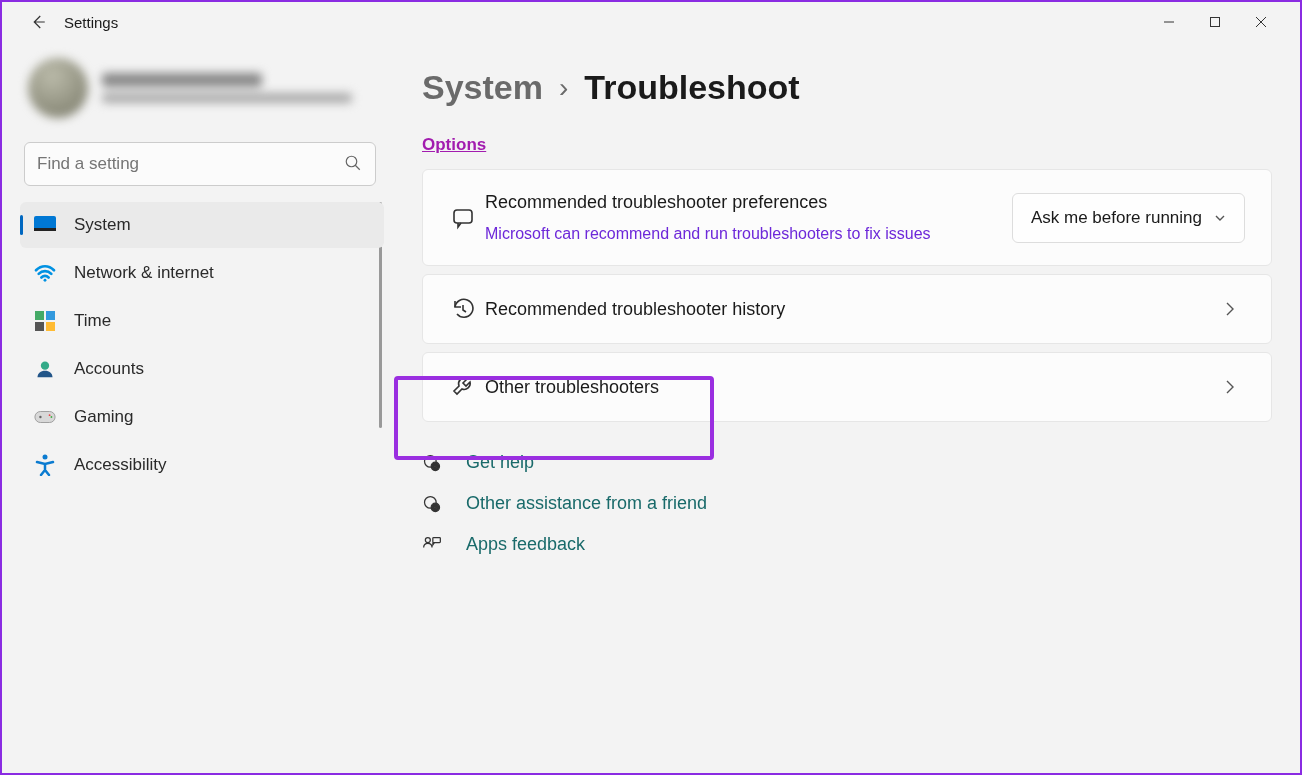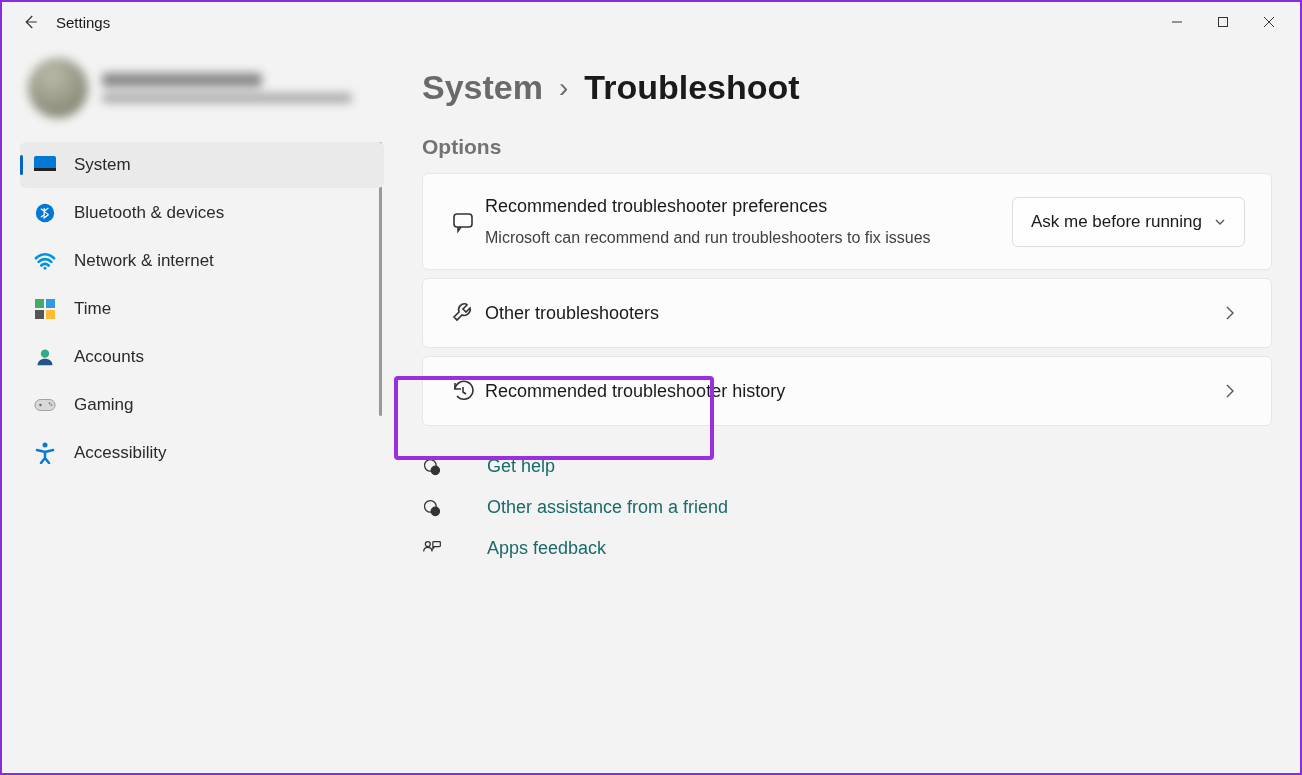--- a/index.html
+++ b/index.html
@@ -1,19 +1,19 @@
 <!DOCTYPE html>
 <html><head>
 <meta charset="utf-8">
 <style>
 * { box-sizing: border-box; margin: 0; padding: 0; font-family: "Segoe UI", -apple-system, sans-serif; }
 html, body { width: 1302px; height: 775px; overflow: hidden; background: #f3f3f3; }
 body { border: 2px solid #8a2be2; }
 
-.titlebar { display: flex; align-items: center; height: 40px; padding: 0 8px; }
+.titlebar { display: flex; align-items: center; height: 40px; padding: 0 16px; }
 .titlebar .back { width: 40px; height: 40px; display:flex; align-items:center; justify-content:center; font-size: 18px; color:#333; }
 .titlebar .title { font-size: 15px; color:#1a1a1a; margin-left: 6px; }
 .titlebar .spacer { flex: 1; }
 .winbtn { width: 46px; height: 32px; display:flex; align-items:center; justify-content:center; font-size: 14px; color:#333; }
 
 .content { display:flex; height: calc(100% - 40px); }
 
 
 .sidebar { width: 390px; padding: 10px 8px 10px 18px; display:flex; flex-direction:column; position:relative; }
 .user { display:flex; align-items:center; gap:14px; padding: 6px 4px 24px 8px; filter: blur(5px); }
@@ -34,36 +34,36 @@
 .nav-item.active { background:#eaeaea; }
 .nav-item.active::before { content:""; position:absolute; left:0; top:13px; bottom:13px; width:3px; background:#0067c0; border-radius:2px; }
 .nav-icon { width:22px; height:22px; display:flex; align-items:center; justify-content:center; }
 
 
 .main { flex:1; padding: 26px 28px 0 30px; overflow-y:auto; }
 .breadcrumb { display:flex; align-items:center; gap:16px; font-size:34px; font-weight:600; color:#1a1a1a; margin-bottom: 28px; }
 .breadcrumb .bc-parent { color:#6a6a6a; font-weight:600; }
 .breadcrumb .bc-sep { color:#6a6a6a; font-weight:400; font-size:28px; }
 
-.section-title { font-size:21px; font-weight:600; color:#737373; margin-bottom: 14px; }
+.section-title { font-size:17px; font-weight:600; color:#a21caf; margin-bottom: 14px; text-decoration: underline; }
 
 .card { background:#fcfcfc; border:1px solid #e6e6e6; border-radius:6px; margin-bottom:8px; display:flex; align-items:center; padding: 22px 26px; gap:8px; }
 .card .card-icon { width:28px; display:flex; align-items:center; justify-content:center; color:#333; flex-shrink:0; }
 .card .card-body { flex:1; }
 .card .card-title { font-size:18px; color:#1a1a1a; }
-.card .card-sub { font-size:16px; color:#404040; margin-top:12px; max-width:470px; }
+.card .card-sub { font-size:16px; color:#6d28d9; margin-top:12px; max-width:470px; }
 .card .chev-right { width:20px; color:#555; font-size:15px; }
 
 .dropdown { border:1px solid #ddd; border-radius:6px; background:#fefefe; height:50px; display:flex; align-items:center; gap:12px; padding: 0 18px; font-size:17px; color:#1a1a1a; }
 
 .highlight-box { position:absolute; border:4px solid #9a2ee0; border-radius:4px; pointer-events:none; }
 
 .links { margin-top: 30px; display:flex; flex-direction:column; gap:20px; }
 .link-row { display:flex; align-items:center; gap:22px; font-size:18px; }
-.link-row a { color:#196a6a; text-decoration:none;margin-left:21px; }
+.link-row a { color:#196a6a; text-decoration:none; }
 .link-icon { width:22px; color:#333; }
 
 svg { display:block; }
 </style>
 </head>
 <body>
 
 <div class="titlebar">
   <div class="back">
     <svg width="18" height="18" viewBox="0 0 24 24" fill="none" stroke="#333" stroke-width="1.6">
@@ -93,43 +93,43 @@
 
   <div class="sidebar">
     <div class="user">
       <div class="avatar"></div>
       <div class="user-lines">
         <div class="user-line1"></div>
         <div class="user-line2"></div>
       </div>
     </div>
 
+    <div class="search">
+      <input type="text" placeholder="Find a setting" style="">
+      <span class="search-icon">
+        <svg width="18" height="18" viewBox="0 0 24 24" fill="none" stroke="#666" stroke-width="1.6">
+            <circle cx="10" cy="10" r="7"></circle>
+            <path d="M21 21l-6-6"></path>
+          </svg>
+      </span>
+    </div>
 
     <div class="nav">
       <div class="nav-scrollbar-track"></div>
 
       <div class="nav-item active">
         <span class="nav-icon">
           <svg width="22" height="18" viewBox="0 0 22 18">
               <rect x="0" y="0" width="22" height="15" rx="2" fill="#0078d4"></rect>
               <rect x="0" y="12" width="22" height="3" fill="#222"></rect>
             </svg>
         </span>
         <span>System</span>
       </div>
 
-      <div class="nav-item">
-        <span class="nav-icon">
-          <svg width="20" height="20" viewBox="0 0 24 24">
-              <circle cx="12" cy="12" r="11" fill="#0078d4"></circle>
-              <path d="M11 6v12l5-4-5-4 5-4-5 4-4-3m0 10l4-3" stroke="#fff" stroke-width="1.4" fill="none"></path>
-            </svg>
-        </span>
-        <span>Bluetooth &amp; devices</span>
-      </div>
 
       <div class="nav-item">
         <span class="nav-icon">
           <svg width="22" height="18" viewBox="0 0 24 20">
               <path d="M2 7c6-6 14-6 20 0M5 11c4-4 10-4 14 0M8 15c2.5-2.5 5.5-2.5 8 0" stroke="#0091e2" stroke-width="3" fill="none" stroke-linecap="round"></path>
               <circle cx="12" cy="18" r="1.6" fill="#0091e2"></circle>
             </svg>
         </span>
         <span>Network &amp; internet</span>
       </div>
@@ -200,50 +200,50 @@
           </svg>
       </div>
       <div class="card-body">
         <div class="card-title">Recommended troubleshooter preferences</div>
         <div class="card-sub">Microsoft can recommend and run troubleshooters to fix issues</div>
       </div>
       <div class="dropdown">
         <span>Ask me before running</span>
         <svg width="12" height="12" viewBox="0 0 12 12">
             <path d="M2 4l4 4 4-4" stroke="#555" stroke-width="1.4" fill="none"></path>
-          </svg>
-      </div>
-    </div>
-
-    <div class="card" style="position:relative;">
-      <div class="card-icon">
-        <svg width="24" height="24" viewBox="0 0 24 24" fill="none" stroke="#333" stroke-width="1.6">
-            <path d="M15 3a6 6 0 0 0-7 8l-5 5 3 3 5-5a6 6 0 0 0 8-7l-4 4-3-3 4-4z"></path>
-          </svg>
-      </div>
-      <div class="card-body">
-        <div class="card-title">Other troubleshooters</div>
-      </div>
-      <div class="chev-right">
-        <svg width="10" height="14" viewBox="0 0 10 14">
-            <path d="M2 1l6 6-6 6" stroke="#555" stroke-width="1.4" fill="none"></path>
           </svg>
       </div>
     </div>
 
     <div class="card">
       <div class="card-icon">
         <svg width="24" height="24" viewBox="0 0 24 24" fill="none" stroke="#333" stroke-width="1.6">
             <path d="M4 4v6h6"></path>
             <path d="M4 10a9 9 0 1 1 2 7"></path>
             <path d="M12 8v5l3 2"></path>
           </svg>
       </div>
       <div class="card-body">
         <div class="card-title">Recommended troubleshooter history</div>
+      </div>
+      <div class="chev-right">
+        <svg width="10" height="14" viewBox="0 0 10 14">
+            <path d="M2 1l6 6-6 6" stroke="#555" stroke-width="1.4" fill="none"></path>
+          </svg>
+      </div>
+    </div>
+
+    <div class="card" style="position:relative;">
+      <div class="card-icon">
+        <svg width="24" height="24" viewBox="0 0 24 24" fill="none" stroke="#333" stroke-width="1.6">
+            <path d="M15 3a6 6 0 0 0-7 8l-5 5 3 3 5-5a6 6 0 0 0 8-7l-4 4-3-3 4-4z"></path>
+          </svg>
+      </div>
+      <div class="card-body">
+        <div class="card-title">Other troubleshooters</div>
       </div>
       <div class="chev-right">
         <svg width="10" height="14" viewBox="0 0 10 14">
             <path d="M2 1l6 6-6 6" stroke="#555" stroke-width="1.4" fill="none"></path>
           </svg>
       </div>
     </div>
 
     <div class="highlight-box" style="left:2px; top:334px; width:320px; height:84px;"></div>
 

